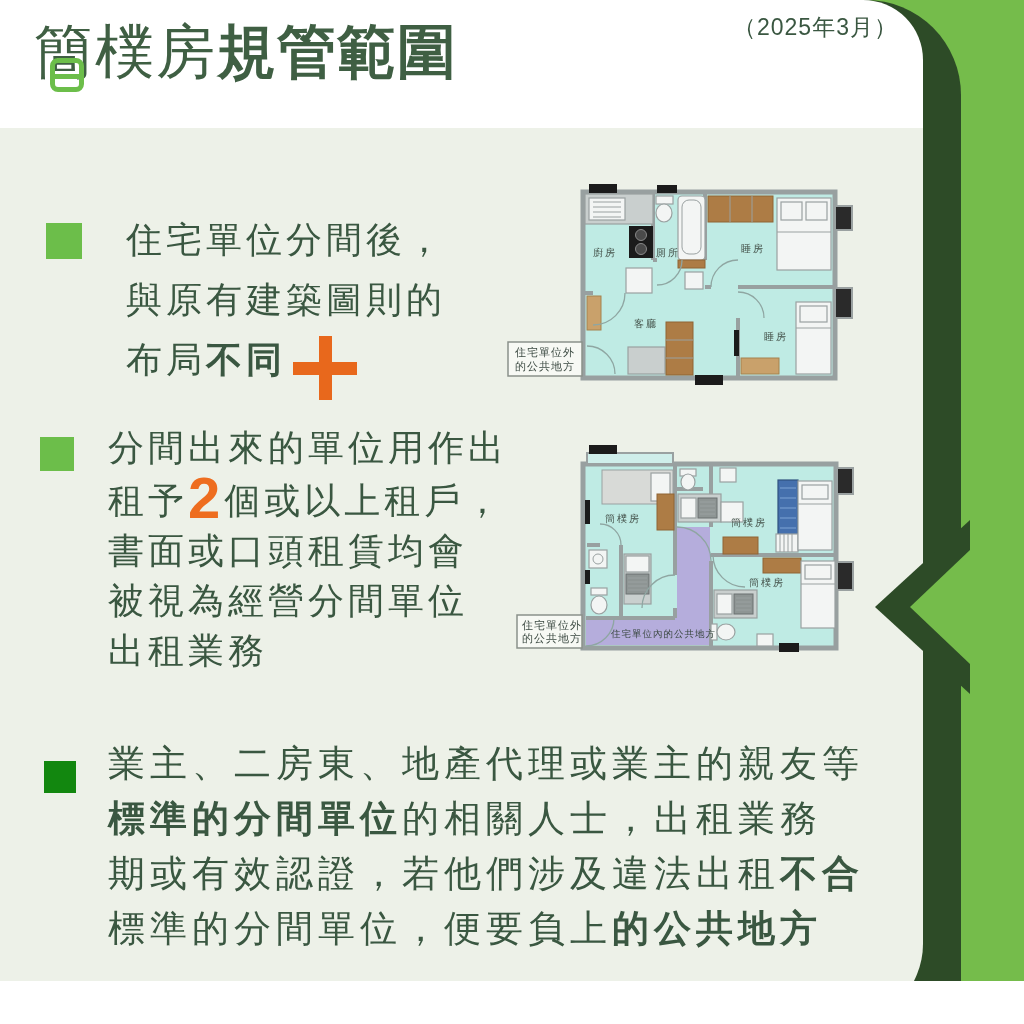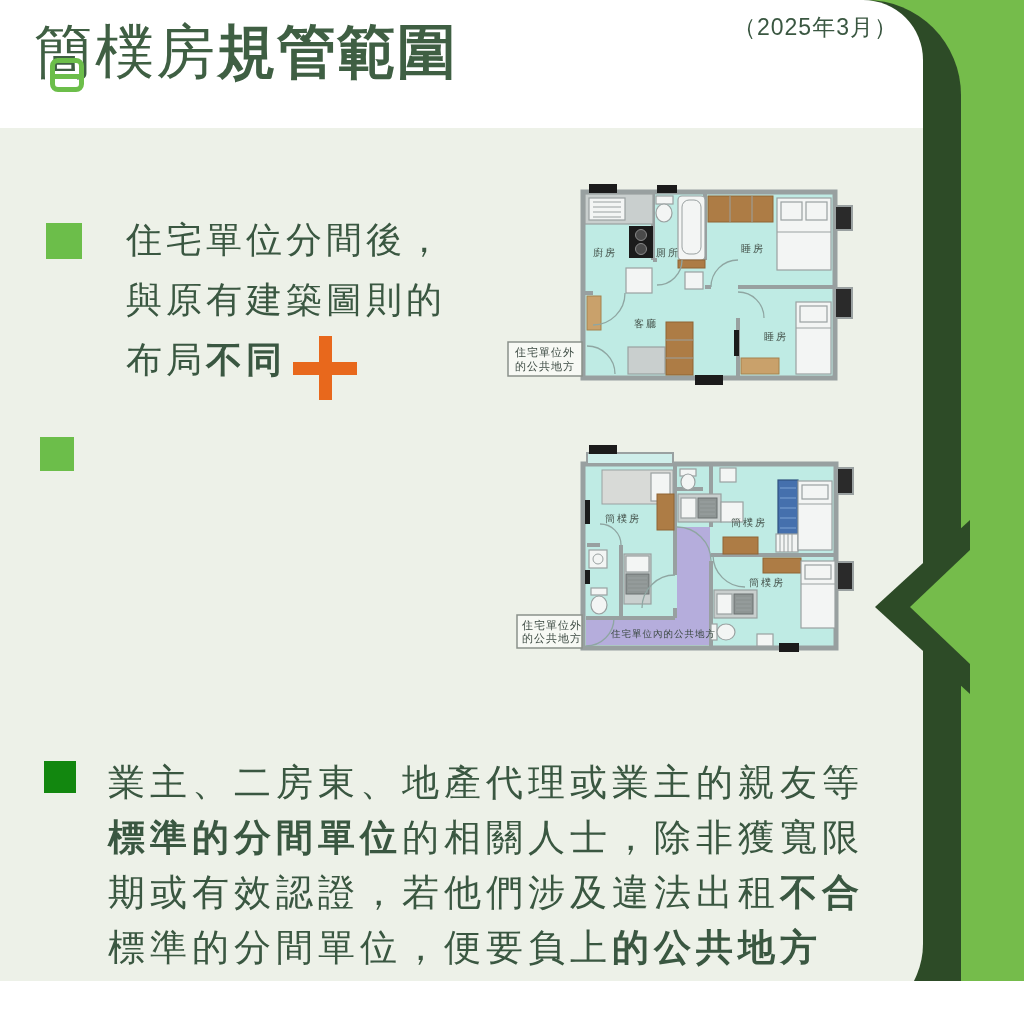--- a/index.html
+++ b/index.html
@@ -23,21 +23,21 @@
             border:5px solid #6cbe4a;border-radius:8px;}
   .logo-bar{position:absolute;left:0;right:0;top:11px;height:5px;background:#6cbe4a;}
   
   .sq{position:absolute;background:#6cbe4a;}
   .sq1{left:46px;top:223px;width:36px;height:36px;}
   .sq2{left:40px;top:437px;width:34px;height:34px;}
   .sq3{left:44px;top:761px;width:32px;height:32px;background:#12870f;}
   .para{position:absolute;color:#3a5741;white-space:pre-line;}
   .p1{left:108px;top:210px;width:440px;font-size:36px;line-height:60px;letter-spacing:4px;margin-left:18px;}
   .p2{left:108px;top:423px;width:470px;font-size:36px;line-height:50px;letter-spacing:4px;}
-  .p3{left:108px;top:755px;width:824px;font-size:37px;line-height:55px;letter-spacing:5px;}
+  .p3{left:108px;top:736px;width:824px;font-size:37px;line-height:55px;letter-spacing:5px;}
   .bold{font-weight:800;font-family:Liberation Serif, serif;}
   .num{font-size:58px;font-weight:800;color:#ee6d1f;line-height:50px;vertical-align:-5px;}
   .plus{position:absolute;left:293px;top:336px;width:64px;height:64px;}
   .plus .v{position:absolute;left:26px;top:0;width:13px;height:64px;background:#e8681c;}
   .plus .h{position:absolute;left:0;top:26px;width:64px;height:13px;background:#e8681c;}
   
   .plan{position:absolute;}
   .room{fill:#bfebe4;stroke:#98a0a0;stroke-width:5;}
   .wall{stroke:#98a0a0;stroke-width:4;fill:none;}
   .arc{stroke:#8fa6a2;stroke-width:1.3;fill:none;}
@@ -83,24 +83,29 @@
   <div class="para p1"><span>住宅單位分間後，
 與原有建築圖則的
 布局</span><span class="bold">不同</span></div>
 
   <div class="plus">
       <span class="v"></span>
       <span class="h"></span>
     </div>
 
   <div class="sq sq2"></div>
+  <div class="para p2"><span>分間出來的單位用作出
+租予</span><span class="num">2</span><span>個或以上租戶，
+書面或口頭租賃均會
+被視為經營分間單位
+出租業務</span></div>
 
   <div class="sq sq3"></div>
   <div class="para p3"><span>業主、二房東、地產代理或業主的親友等
-</span><span class="bold">標準的分間單位</span><span>的相關人士，除非獲寬限
+</span><span class="bold">標準的分間單位</span><span>的相關人士，出租業務
 期或有效認證，若他們涉及違法出租</span><span class="bold">不合</span><span>
 標準的分間單位，便要負上</span><span class="bold">的公共地方</span></div>
 
   <svg class="plan" style="left:505px;top:182px;" width="350" height="210" viewBox="0 0 350 210">
     <rect class="room" x="78" y="10" width="252" height="186"></rect>
 
     <rect class="blk" x="84" y="2" width="28" height="9"></rect>
     <rect class="blk" x="152" y="3" width="20" height="8"></rect>
     <rect class="blk" x="190" y="193" width="28" height="10"></rect>
     <rect class="ac" x="330" y="24" width="17" height="24"></rect>

